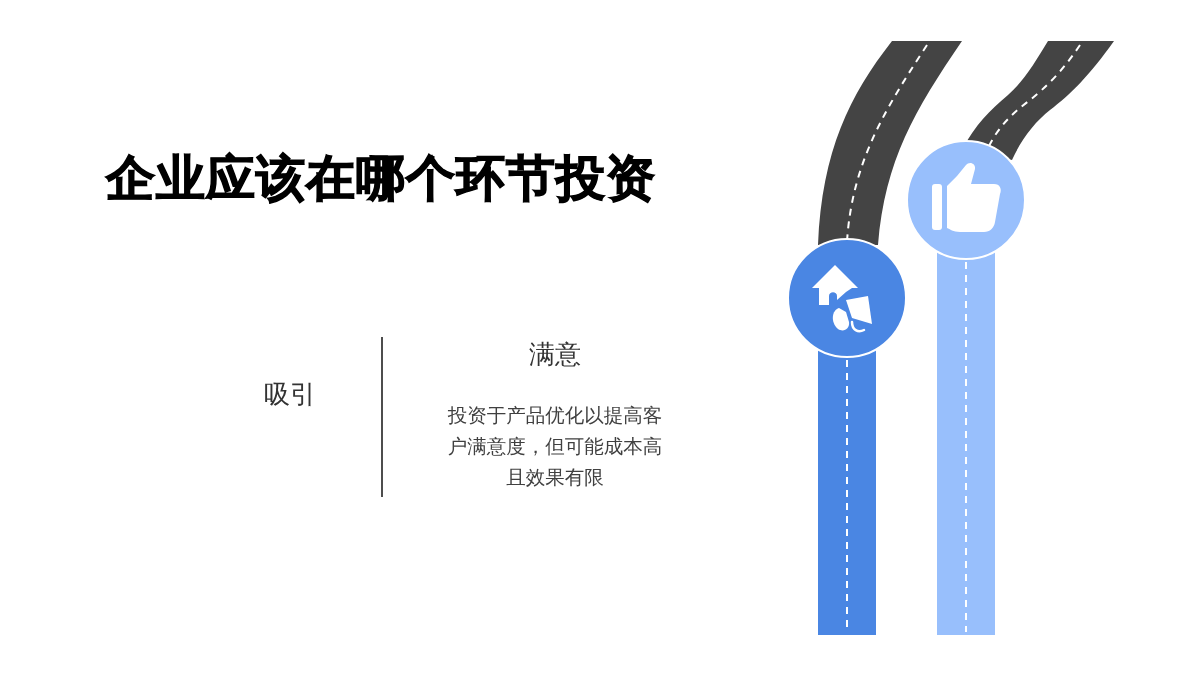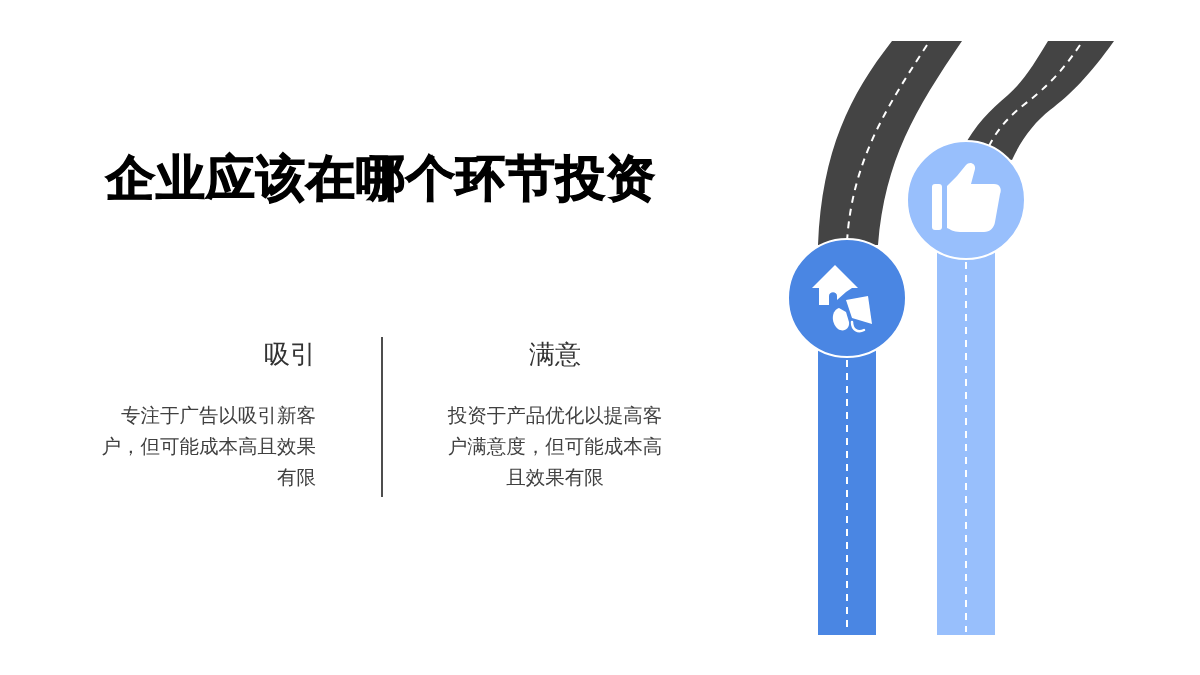--- a/index.html
+++ b/index.html
@@ -12,21 +12,21 @@
       position: absolute; left: 106px; top: 148px;
       font-size: 49px; font-weight: 900; line-height: 61px;
       color: #000000; letter-spacing: 1px; margin: 0;
       -webkit-text-stroke: 1.2px #000;
     }
     .title span { display: block; white-space: nowrap; }
     .col {
       position: absolute; top: 336px;
       color: #404040;
     }
-    .col-left { left: 86px; width: 230px; text-align: right; }
+    .col-left { left: 86px; width: 230px; text-align: right; margin-top: 40px; }
     .col-right { left: 440px; width: 230px; text-align: center; }
     .col h3 {
       margin: 0; font-size: 26px; font-weight: 400; line-height: 36px;
       color: #333333;
     }
     .col p {
       margin: 28px 0 0 0; font-size: 19.5px; line-height: 31px;
       color: #404040; font-weight: 400;
     }
     .col-left p { direction: ltr; }
@@ -38,21 +38,20 @@
   </style>
 </head>
 <body>
 
 <h1 class="title">
   <span>企业应该在哪个环节投资</span>
 </h1>
 
 <div class="col col-left">
   <h3>吸引</h3>
-  <p>专注于广告以吸引新客户，但可能成本高且效果有限</p>
 </div>
 
 <div class="divider"></div>
 
 <div class="col col-right">
   <h3>满意</h3>
   <p>投资于产品优化以提高客户满意度，但可能成本高且效果有限</p>
 </div>
 
 <svg class="graphic" width="1200" height="675" viewBox="0 0 1200 675">

